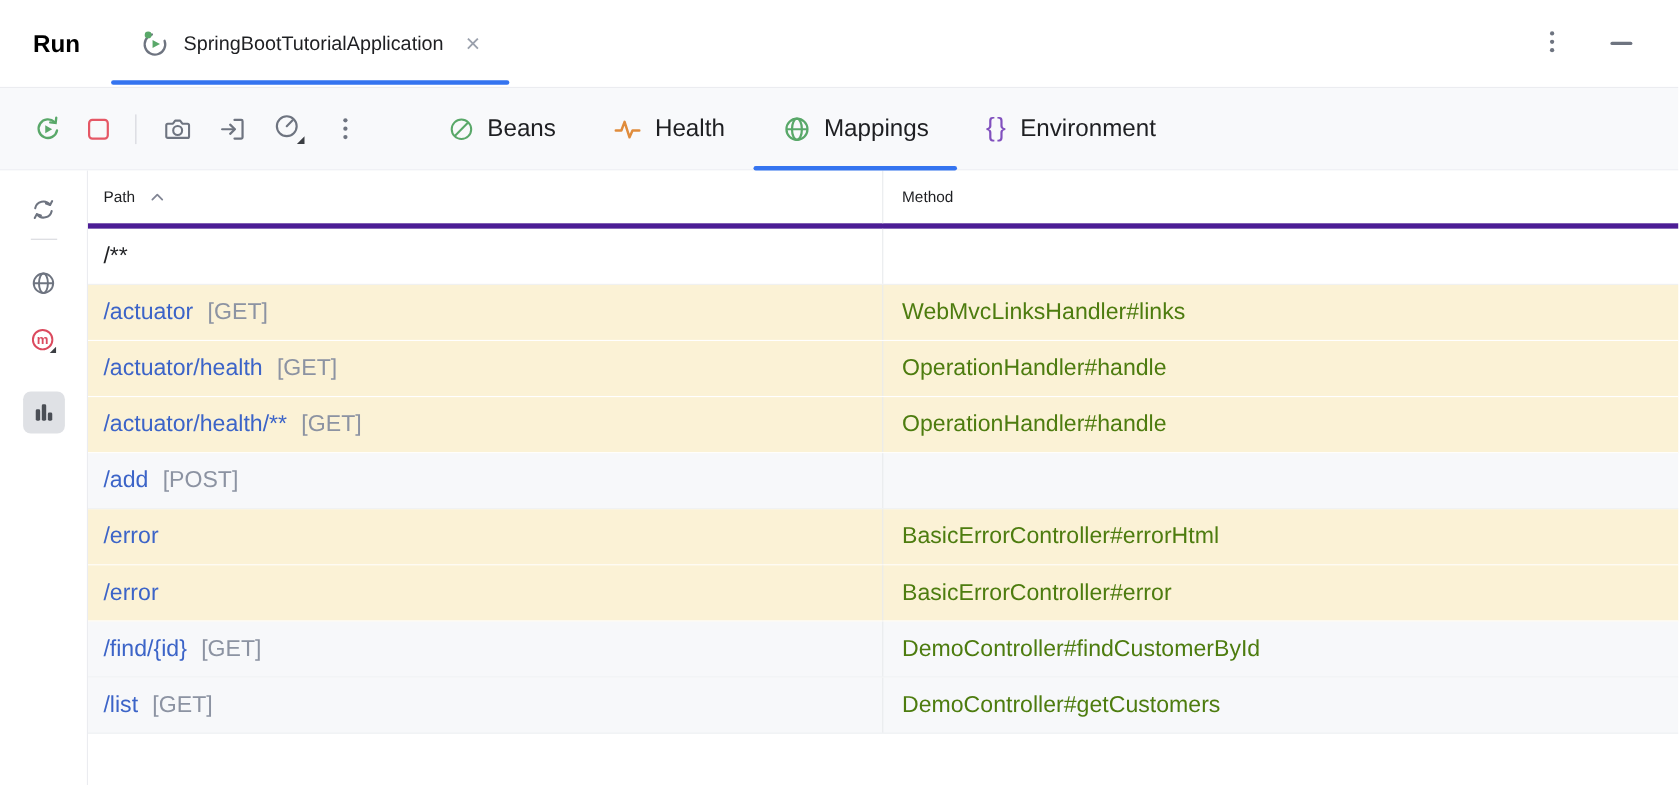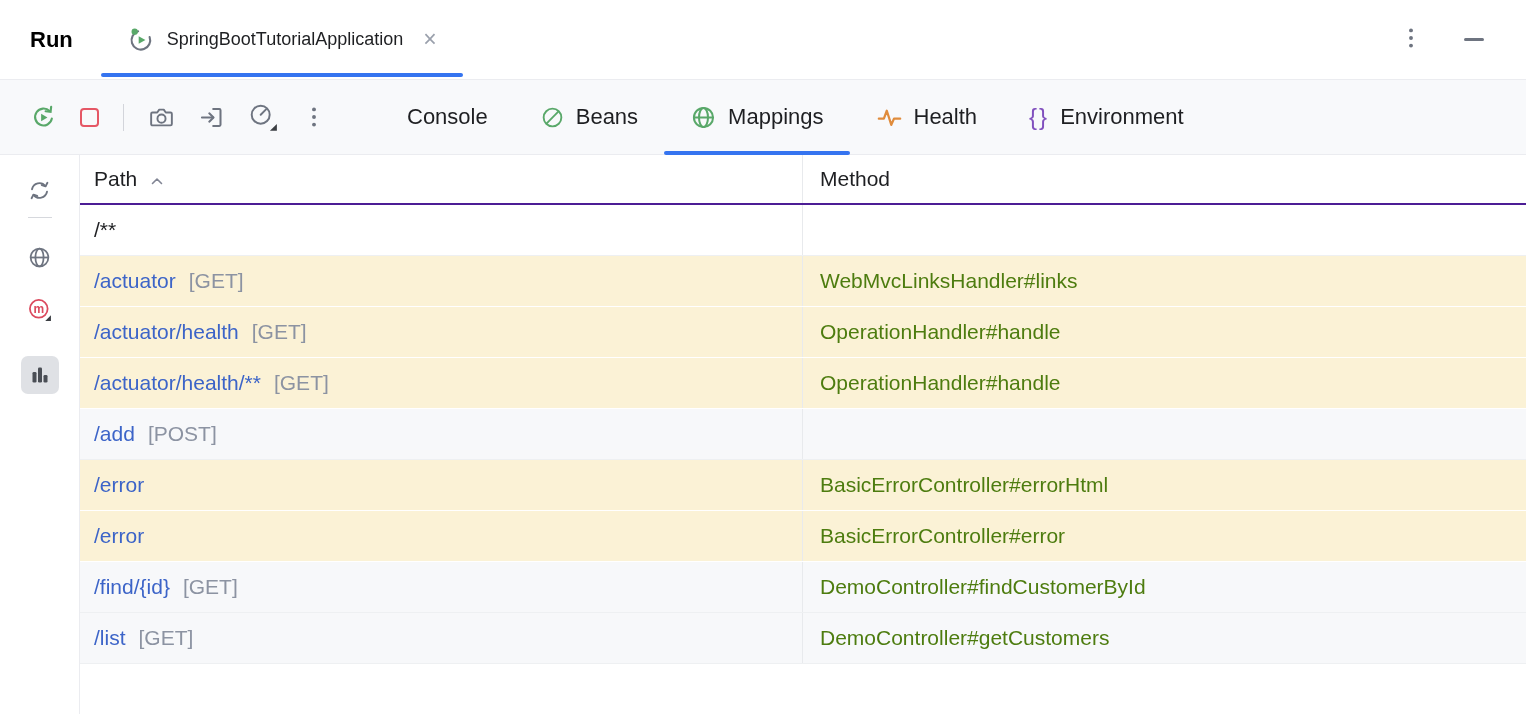--- a/index.html
+++ b/index.html
@@ -41,21 +41,21 @@
     display:flex;flex-direction:column;align-items:center;padding-top:16px;background:#fff;}
   .side-btn{width:38px;height:38px;display:flex;align-items:center;justify-content:center;
     border-radius:7px;background:none;border:none;padding:0;cursor:pointer;}
   .side-btn.selected{background:#DFE1E5;}
   .side-sep{width:24px;height:1px;background:#D6D8DD;margin:8px 0 12px;}
   .sb-globe{margin-top:8px;}
   .sb-m{margin-top:14px;}
   .sb-cols{margin-top:28px;}
   
   .table{flex:1;display:flex;flex-direction:column;background:#fff;}
-  .thead{height:48px;display:flex;border-bottom:2px solid #4c1d95;font-size:21px;color:#1E1F22;flex:none;}
+  .thead{height:48px;display:flex;border-bottom:5px solid #4c1d95;font-size:14px;color:#1E1F22;flex:none;}
   .path-col{width:723px;box-sizing:border-box;border-right:1px solid #E8EAED;
     padding-left:14px;display:flex;align-items:center;gap:13px;}
   .method-col{flex:1;padding-left:17px;display:flex;align-items:center;}
   .trow{height:50px;display:flex;font-size:21px;border-bottom:1px solid #EEF0F2;flex:none;background:#fff;}
   .trow.stripe{background:#F7F8FA;}
   .trow.highlight{background:#FBF2D6;border-bottom-color:#FFFFFF;}
   .plink{color:#3C64C8;cursor:pointer;}
   .pplain{color:#1E1F22;}
   .verb{color:#8C93A2;margin-left:9px;}
   .method-cell-text{color:#4d7c0f;text-align:right;}
@@ -142,48 +142,45 @@
             <svg width="26" height="26" viewBox="0 0 24 24" fill="#6E7480">
               <circle cx="12" cy="5" r="1.8"></circle>
               <circle cx="12" cy="12" r="1.8"></circle>
               <circle cx="12" cy="19" r="1.8"></circle>
             </svg>
           </span>
         </button>
       </div>
     <div class="tb-tabs">
         <div class="tb-tab">
-          <span>Console</span>
-        </div>
-        <div class="tb-tab">
           <span style="display: flex;">
             <svg width="25" height="25" viewBox="0 0 24 24" fill="none" stroke="#59A869" stroke-width="1.8">
               <circle cx="12" cy="12" r="8.5"></circle>
               <line x1="6.2" y1="17.8" x2="17.8" y2="6.2"></line>
             </svg>
           </span>
           <span>Beans</span>
+        </div>
+        <div class="tb-tab">
+          <span style="display: flex;">
+            <svg width="27" height="27" viewBox="0 0 24 24" fill="none" stroke="#E08C3C" stroke-width="2" stroke-linecap="round" stroke-linejoin="round">
+              <polyline points="2.5,13 7,13 9.6,6 13.6,18.5 16,13 21.5,13"></polyline>
+            </svg>
+          </span>
+          <span>Health</span>
         </div>
         <div class="tb-tab selected">
           <span style="display: flex;">
             <svg width="27" height="27" viewBox="0 0 24 24" fill="none" stroke="#59A869" stroke-width="1.8">
               <circle cx="12" cy="12" r="8.5"></circle>
               <ellipse cx="12" cy="12" rx="4" ry="8.5"></ellipse>
               <line x1="3.5" y1="12" x2="20.5" y2="12"></line>
             </svg>
           </span>
           <span>Mappings</span>
-        </div>
-        <div class="tb-tab">
-          <span style="display: flex;">
-            <svg width="27" height="27" viewBox="0 0 24 24" fill="none" stroke="#E08C3C" stroke-width="2" stroke-linecap="round" stroke-linejoin="round">
-              <polyline points="2.5,13 7,13 9.6,6 13.6,18.5 16,13 21.5,13"></polyline>
-            </svg>
-          </span>
-          <span>Health</span>
         </div>
         <div class="tb-tab">
           <span style="display: flex;">
             <span class="env-braces">{}</span>
           </span>
           <span>Environment</span>
         </div>
       </div>
   </div>
 

